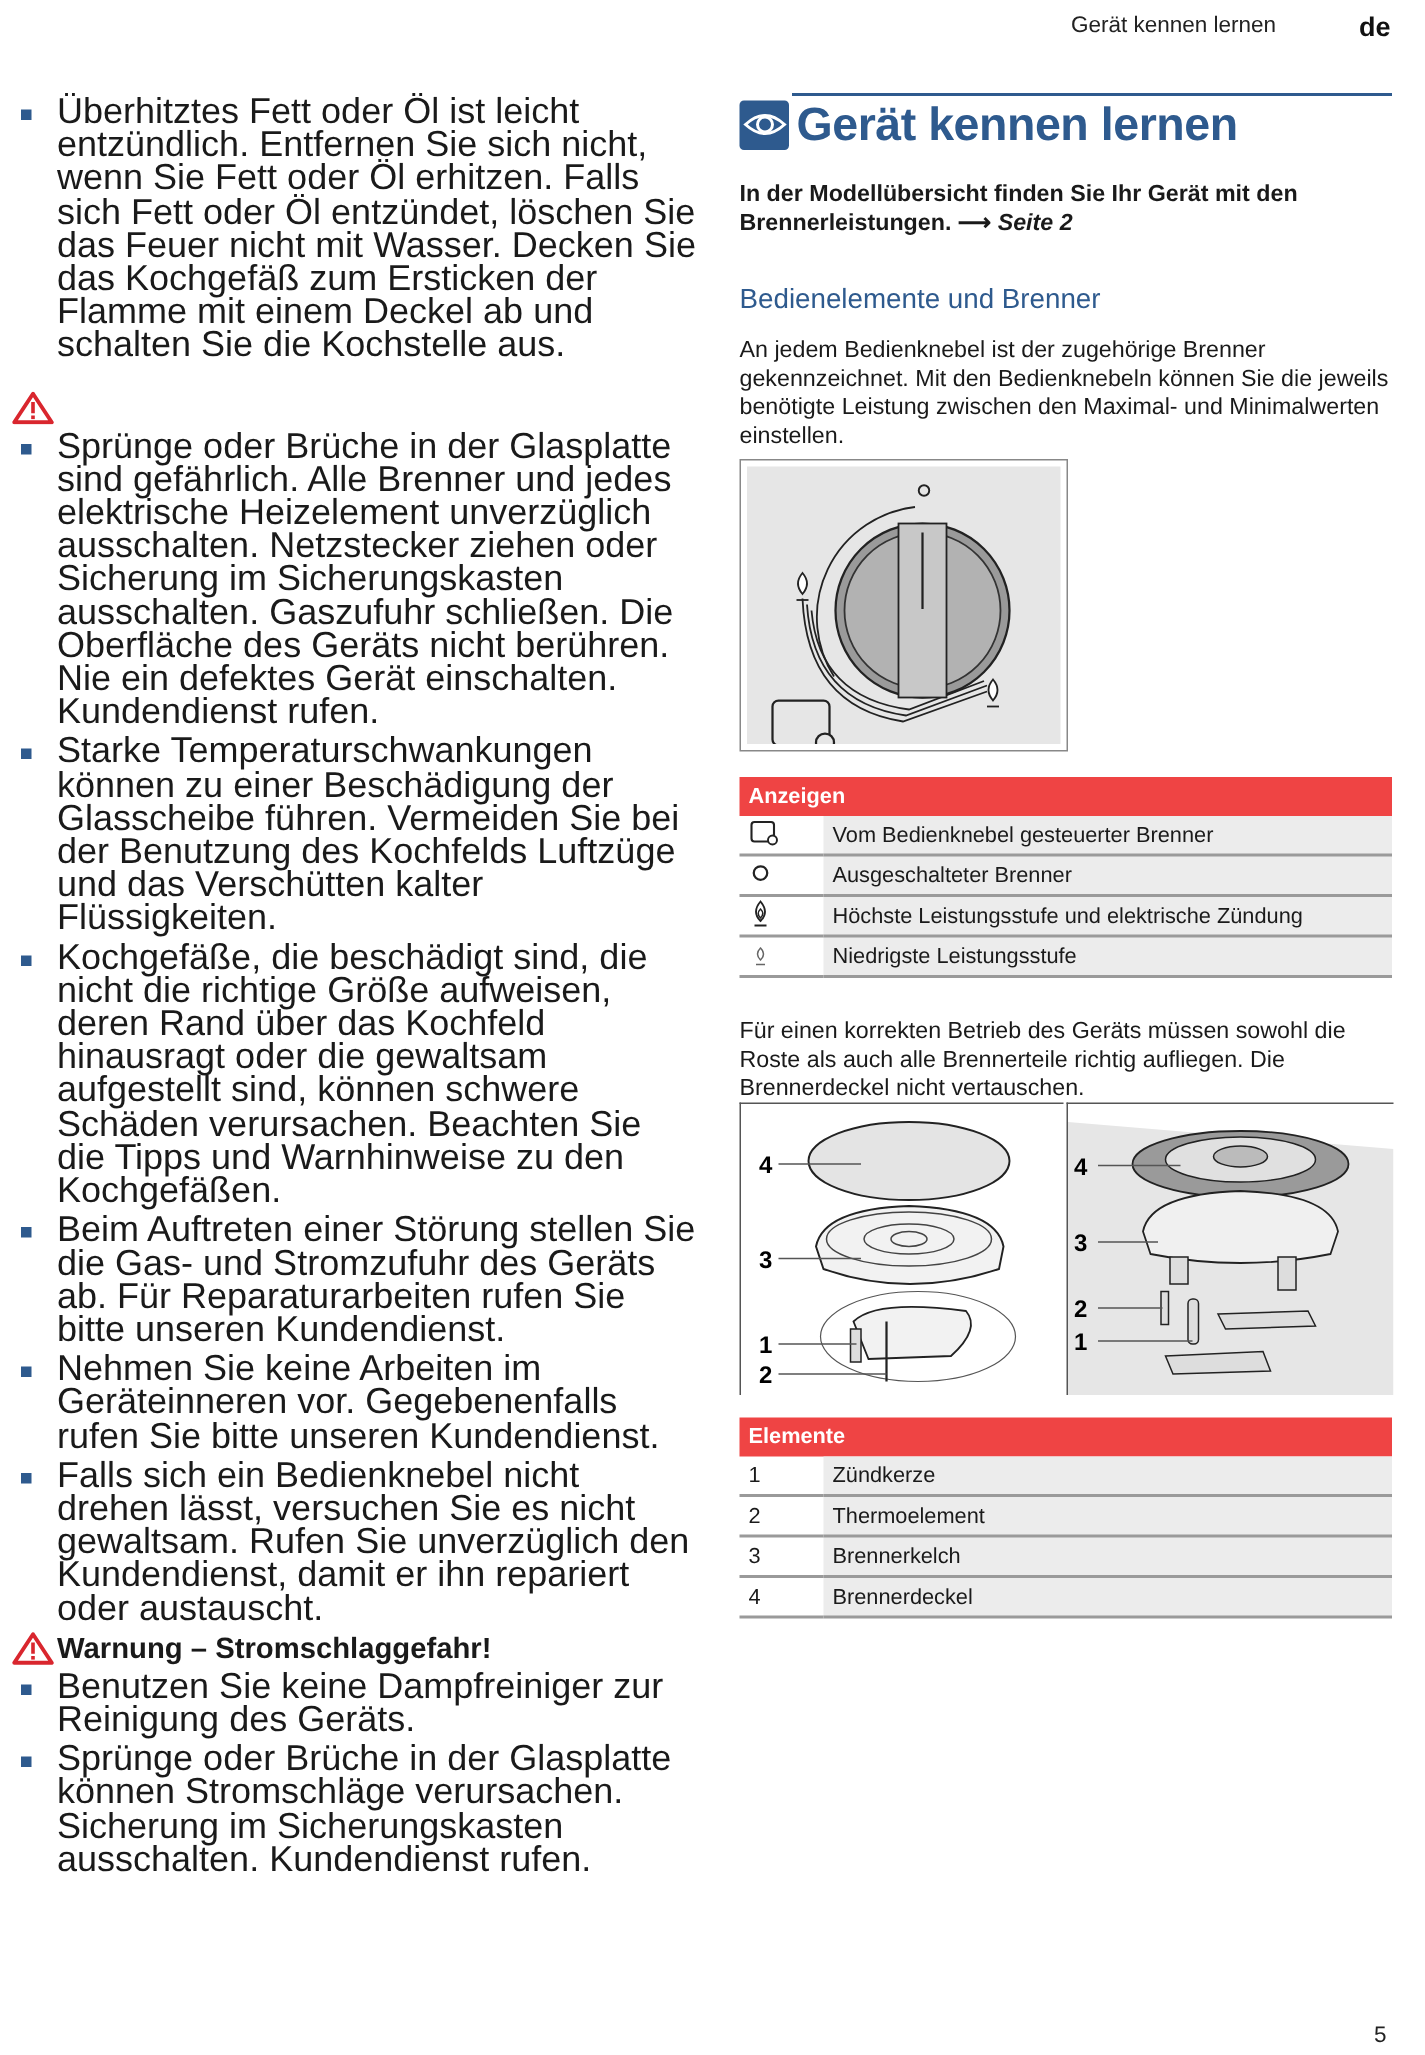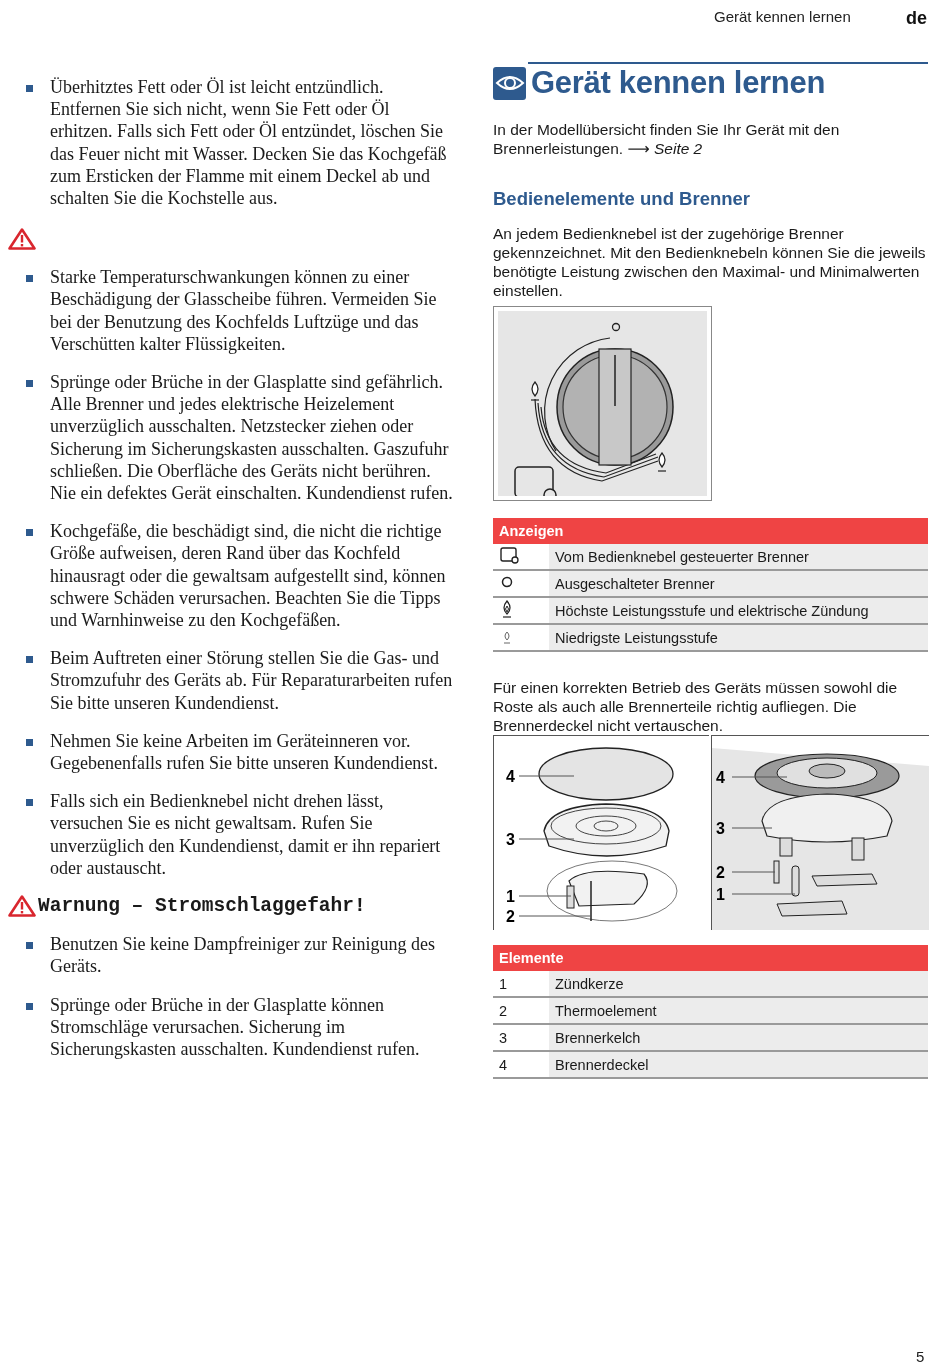--- a/index.html
+++ b/index.html
@@ -4,32 +4,32 @@
 <style>
   html, body { margin:0; padding:0; background:#fff; }
   body { width:950px; height:1370px; position:relative; overflow:hidden;
          font-family:"Liberation Sans", sans-serif; color:#1a1a1a; }
   .hdr-title { position:absolute; top:8px; left:714px; font-size:15px; color:#222; }
   .hdr-lang { position:absolute; top:8px; left:906px; font-size:18px; font-weight:bold; color:#111; }
   .page-num { position:absolute; top:1348px; left:916px; font-size:15px; color:#222; }
 
   .left { position:absolute; left:0; top:60px; width:470px; }
   .bl { list-style:none; margin:0; padding:0; }
-  .bl li { position:relative; padding-left:34px; font-size:18px; line-height:22.2px; margin:16px;font-family:Liberation Serif, serif; }
+  .bl li { position:relative; padding-left:34px; font-size:24px; line-height:22.2px; margin:4px; }
   .bl li .sq { position:absolute; left:10px; top:9px; width:7px; height:7px; background:#2e5a8e; }
   .warn { display:flex; align-items:center; margin-left:8px; font-size:19.5px; font-weight:bold; line-height:22px; }
   .warn svg { margin-right:2px; }
 
   .right { position:absolute; left:493px; top:62px; width:435px; }
   .h1rule { position:absolute; left:35px; top:0; width:400px; height:2px; background:#2e5a8e; }
   .h1 { display:flex; align-items:center; position:relative; top:3px; }
   .h1 .eyebox { width:33px; height:33px; background:#2e5a8e; border-radius:3px; display:flex; align-items:center; justify-content:center; }
   .h1 .txt { font-size:31px; font-weight:bold; color:#2e5a8e; margin-left:5px; letter-spacing:-0.3px; }
   .p { font-size:15.5px; line-height:19px; color:#1a1a1a; }
-  .h2 { font-size:18.5px; font-weight:bold; color:#2e5a8e; }
+  .h2 { font-size:18.5px; font-weight:normal; color:#2e5a8e; }
   .fig1 { position:absolute; left:0; top:244px; width:217px; height:193px; border:1px solid #888; background:#fff; }
   .fig1 .inner { position:absolute; left:4px; top:4px; right:4px; bottom:4px; background:#e6e6e6; }
   table.t { border-collapse:collapse; width:435px; }
   table.t th { background:#ef4444; color:#fff; text-align:left; font-size:14.5px; font-weight:bold; padding:0 6px; height:26px; font-family:"Liberation Sans", sans-serif; }
   table.t td { font-size:14.5px; height:25px; border-bottom:2px solid #9a9a9a; padding:0 6px;margin-top:48px; }
   table.t td.c2 { background:#ececec; }
   .fig2 { position:absolute; top:673px; height:194px; }
 </style>
 </head>
 <body>
@@ -45,29 +45,29 @@
   </ul>
 
   <div class="warn" style="margin-top:19px;">
     <svg width="28" height="22" viewBox="0 0 28 22">
         <path d="M14 1.5 L26.5 20.5 L1.5 20.5 Z" fill="#fff" stroke="#d9262e" stroke-width="2.6" stroke-linejoin="round"></path>
         <rect x="12.8" y="7" width="2.4" height="7.5" fill="#d9262e"></rect>
         <rect x="12.8" y="16" width="2.4" height="2.4" fill="#d9262e"></rect>
       </svg>
   </div>
   <ul class="bl">
+    <li><span class="sq"></span><span>Sprünge oder Brüche in der Glasplatte sind gefährlich. Alle Brenner und jedes elektrische Heizelement unverzüglich ausschalten. Netzstecker ziehen oder Sicherung im Sicherungskasten ausschalten. Gaszufuhr schließen. Die Oberfläche des Geräts nicht berühren. Nie ein defektes Gerät einschalten. Kundendienst rufen.</span></li>
     <li><span class="sq"></span><span>Starke Temperaturschwankungen können zu einer Beschädigung der Glasscheibe führen. Vermeiden Sie bei der Benutzung des Kochfelds Luftzüge und das Verschütten kalter Flüssigkeiten.</span></li>
-    <li><span class="sq"></span><span>Sprünge oder Brüche in der Glasplatte sind gefährlich. Alle Brenner und jedes elektrische Heizelement unverzüglich ausschalten. Netzstecker ziehen oder Sicherung im Sicherungskasten ausschalten. Gaszufuhr schließen. Die Oberfläche des Geräts nicht berühren. Nie ein defektes Gerät einschalten. Kundendienst rufen.</span></li>
     <li><span class="sq"></span><span>Kochgefäße, die beschädigt sind, die nicht die richtige Größe aufweisen, deren Rand über das Kochfeld hinausragt oder die gewaltsam aufgestellt sind, können schwere Schäden verursachen. Beachten Sie die Tipps und Warnhinweise zu den Kochgefäßen.</span></li>
     <li><span class="sq"></span><span>Beim Auftreten einer Störung stellen Sie die Gas- und Stromzufuhr des Geräts ab. Für Reparaturarbeiten rufen Sie bitte unseren Kundendienst.</span></li>
     <li><span class="sq"></span><span>Nehmen Sie keine Arbeiten im Geräteinneren vor. Gegebenenfalls rufen Sie bitte unseren Kundendienst.</span></li>
     <li><span class="sq"></span><span>Falls sich ein Bedienknebel nicht drehen lässt, versuchen Sie es nicht gewaltsam. Rufen Sie unverzüglich den Kundendienst, damit er ihn repariert oder austauscht.</span></li>
   </ul>
 
-  <div class="warn" style="margin-top:2px;font-family:Liberation Mono, monospace;">
+  <div class="warn" style="margin-top:2px;">
     <svg width="28" height="22" viewBox="0 0 28 22">
         <path d="M14 1.5 L26.5 20.5 L1.5 20.5 Z" fill="#fff" stroke="#d9262e" stroke-width="2.6" stroke-linejoin="round"></path>
         <rect x="12.8" y="7" width="2.4" height="7.5" fill="#d9262e"></rect>
         <rect x="12.8" y="16" width="2.4" height="2.4" fill="#d9262e"></rect>
       </svg>
     <span>Warnung – Stromschlaggefahr!</span>
   </div>
   <ul class="bl">
     <li><span class="sq"></span><span>Benutzen Sie keine Dampfreiniger zur Reinigung des Geräts.</span></li>
     <li><span class="sq"></span><span>Sprünge oder Brüche in der Glasplatte können Stromschläge verursachen. Sicherung im Sicherungskasten ausschalten. Kundendienst rufen.</span></li>
@@ -79,21 +79,21 @@
   <div class="h1">
     <div class="eyebox">
       <svg width="30" height="18" viewBox="0 0 30 18">
           <path d="M2 9 Q15 -3 28 9 Q15 21 2 9 Z" fill="none" stroke="#fff" stroke-width="2"></path>
           <circle cx="15" cy="9" r="5" fill="none" stroke="#fff" stroke-width="2"></circle>
         </svg>
     </div>
     <span class="txt">Gerät kennen lernen</span>
   </div>
 
-  <div class="p" style="position:absolute; top:58px; width:435px;">
+  <div class="p" style="position:absolute; top:58px; width:435px;font-weight:bold;">
     <span>In der Modellübersicht finden Sie Ihr Gerät mit den Brennerleistungen.</span>
     <span>⟶</span>
     <i>Seite 2</i>
   </div>
 
   <div class="h2" style="position:absolute; top:126px;">Bedienelemente und Brenner</div>
 
   <div class="p" style="position:absolute; top:141px; width:435px;margin-top:21px;">An jedem Bedienknebel ist der zugehörige Brenner gekennzeichnet. Mit den Bedienknebeln können Sie die jeweils benötigte Leistung zwischen den Maximal- und Minimalwerten einstellen.</div>
 
   <div class="fig1">

